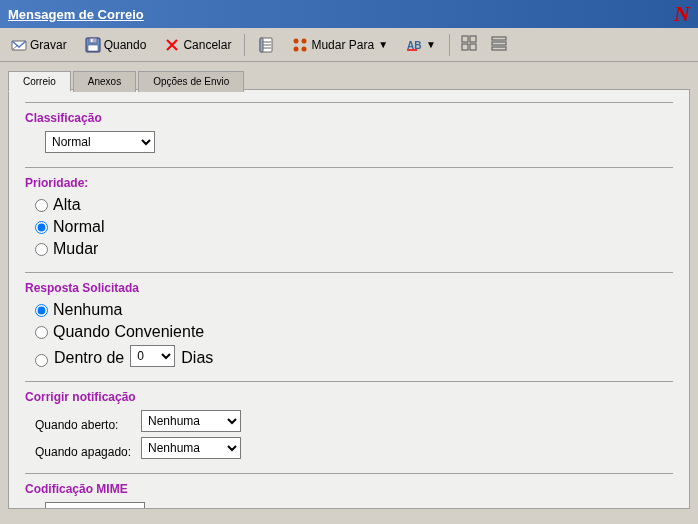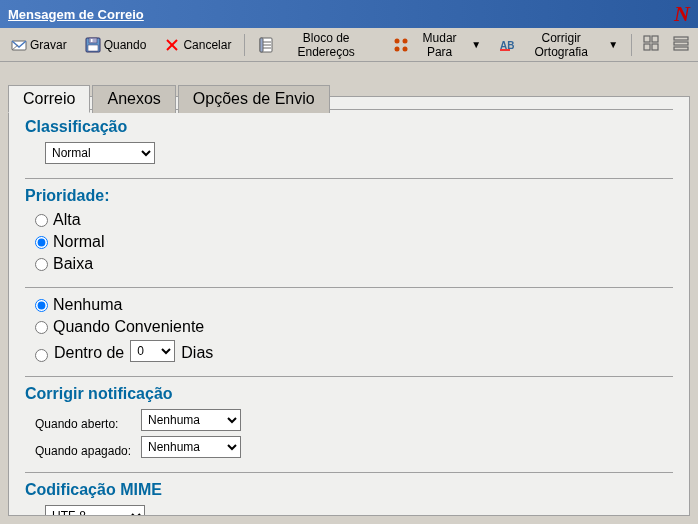--- a/index.html
+++ b/index.html
@@ -72,24 +72,24 @@
       padding: 6px 8px 0 8px;
       display: flex;
       gap: 2px;
     }
     .tab {
       padding: 4px 14px;
       background: #d4d0c8;
       border: 1px solid #a0a0a0;
       border-bottom: none;
       cursor: pointer;
-      font-size: 16px;
+      font-size: 10px;
       color: #000;
       position: relative;
-      top: 17px;
+      top: 3px;
     }
     .tab.active {
       background: #f0f0ee;
       border-bottom: 1px solid #f0f0ee;
       z-index: 2;
       font-weight: normal;
     }
     .tab:not(.active) {
       background: #c8c4bc;
     }
@@ -106,23 +106,23 @@
 
     .section {
       margin-bottom: 14px;
     }
     .section-divider {
       border: none;
       border-top: 1px solid #a0a0a0;
       margin-bottom: 8px;
     }
     .section-label {
-      font-size: 16px;
+      font-size: 12px;
       font-weight: bold;
-      color: #0369a1;
+      color: #a21caf;
       margin-bottom: 6px;
     }
 
     .form-row {
       display: flex;
       align-items: center;
       margin-bottom: 5px;
       padding-left: 10px;
     }
 
@@ -231,21 +231,20 @@
   <button class="toolbar-btn">
     <span class="toolbar-icon">
       <svg width="16" height="16" viewBox="0 0 16 16">
         <rect x="2" y="1" width="12" height="14" rx="1" fill="white" stroke="#666"></rect>
         <rect x="2" y="1" width="3" height="14" rx="1" fill="#99aacc" stroke="#666"></rect>
         <line x1="5" y1="5" x2="13" y2="5" stroke="#666" stroke-width="1"></line>
         <line x1="5" y1="8" x2="13" y2="8" stroke="#666" stroke-width="1"></line>
         <line x1="5" y1="11" x2="13" y2="11" stroke="#666" stroke-width="1"></line>
       </svg>
     </span>
-    <span>Bloco de Endereços</span>
   </button>
 
   <button class="toolbar-btn">
     <span class="toolbar-icon">
       <svg width="16" height="16" viewBox="0 0 16 16">
         <circle cx="4" cy="4" r="2.5" fill="#cc4400"></circle>
         <circle cx="12" cy="4" r="2.5" fill="#cc4400"></circle>
         <circle cx="4" cy="12" r="2.5" fill="#cc4400"></circle>
         <circle cx="12" cy="12" r="2.5" fill="#cc4400"></circle>
       </svg>
@@ -254,21 +253,20 @@
     <span class="toolbar-btn-arrow">▼</span>
   </button>
 
   <button class="toolbar-btn">
     <span class="toolbar-icon">
       <svg width="16" height="16" viewBox="0 0 16 16">
         <text x="1" y="12" font-size="10" fill="#336699" font-weight="bold">ABC</text>
         <line x1="1" y1="13" x2="11" y2="13" stroke="red" stroke-width="1.5"></line>
       </svg>
     </span>
-    <span>Corrigir Ortografia</span>
     <span class="toolbar-btn-arrow">▼</span>
   </button>
 
   <div class="toolbar-separator"></div>
 
   <button class="toolbar-btn" style="padding:2px 4px;">
     <span>
       <svg width="16" height="16" viewBox="0 0 16 16">
         <rect x="1" y="1" width="6" height="6" fill="none" stroke="#666" stroke-width="1.2"></rect>
         <rect x="9" y="1" width="6" height="6" fill="none" stroke="#666" stroke-width="1.2"></rect>
@@ -314,26 +312,27 @@
     <div class="radio-row">
       <input type="radio" name="prioridade" value="alta" style="">
       <span class="radio-label">Alta</span>
     </div>
     <div class="radio-row">
       <input type="radio" name="prioridade" value="normal" checked="" style="">
       <span class="radio-label">Normal</span>
     </div>
     <div class="radio-row">
       <input type="radio" name="prioridade" value="baixa" style="">
-      <span class="radio-label">Baixa</span>
-    </div>
-  </div>
-
-  <div class="section">
-    <hr class="section-divider">
+      <span class="radio-label">Mudar</span>
+    </div>
+  </div>
+
+  <div class="section">
+    <hr class="section-divider">
+    <div class="section-label">Resposta Solicitada</div>
     <div class="radio-row">
       <input type="radio" name="resposta" value="nenhuma" checked="" style="">
       <span class="radio-label">Nenhuma</span>
     </div>
     <div class="radio-row">
       <input type="radio" name="resposta" value="conveniente" style="">
       <span class="radio-label">Quando Conveniente</span>
     </div>
     <div class="dentro-de-row">
       <input type="radio" name="resposta" value="dentroDE" style="">

